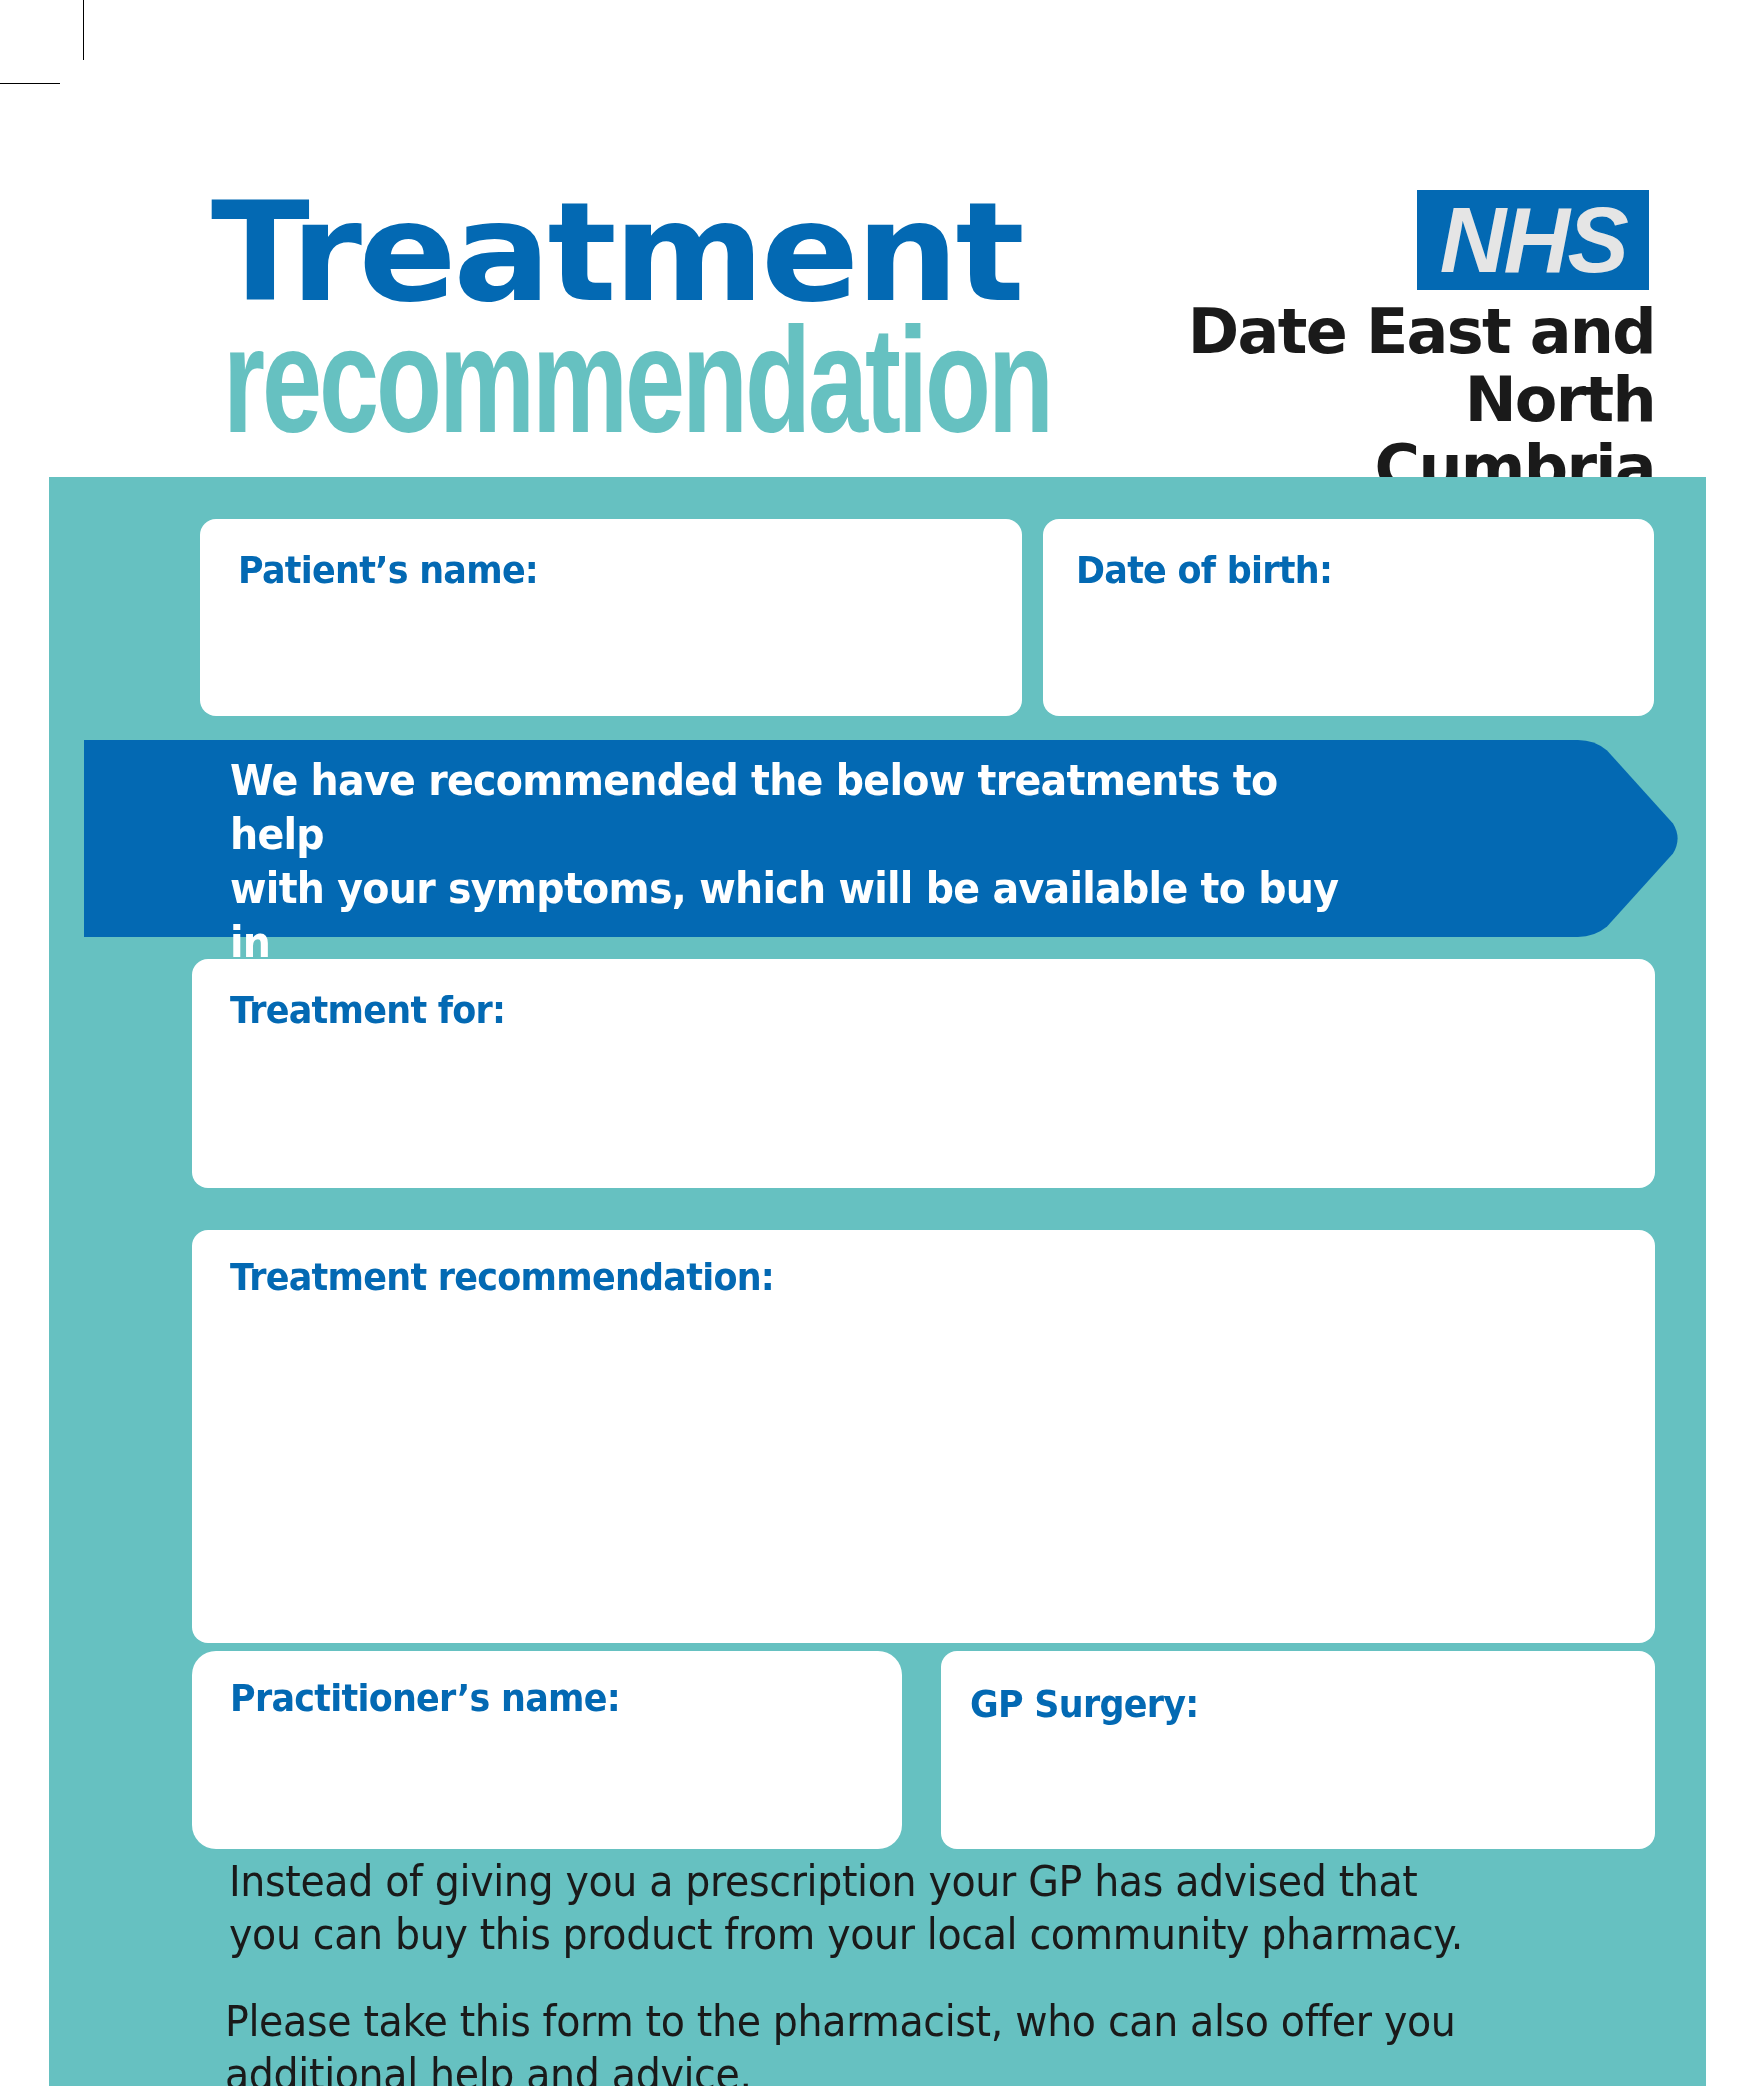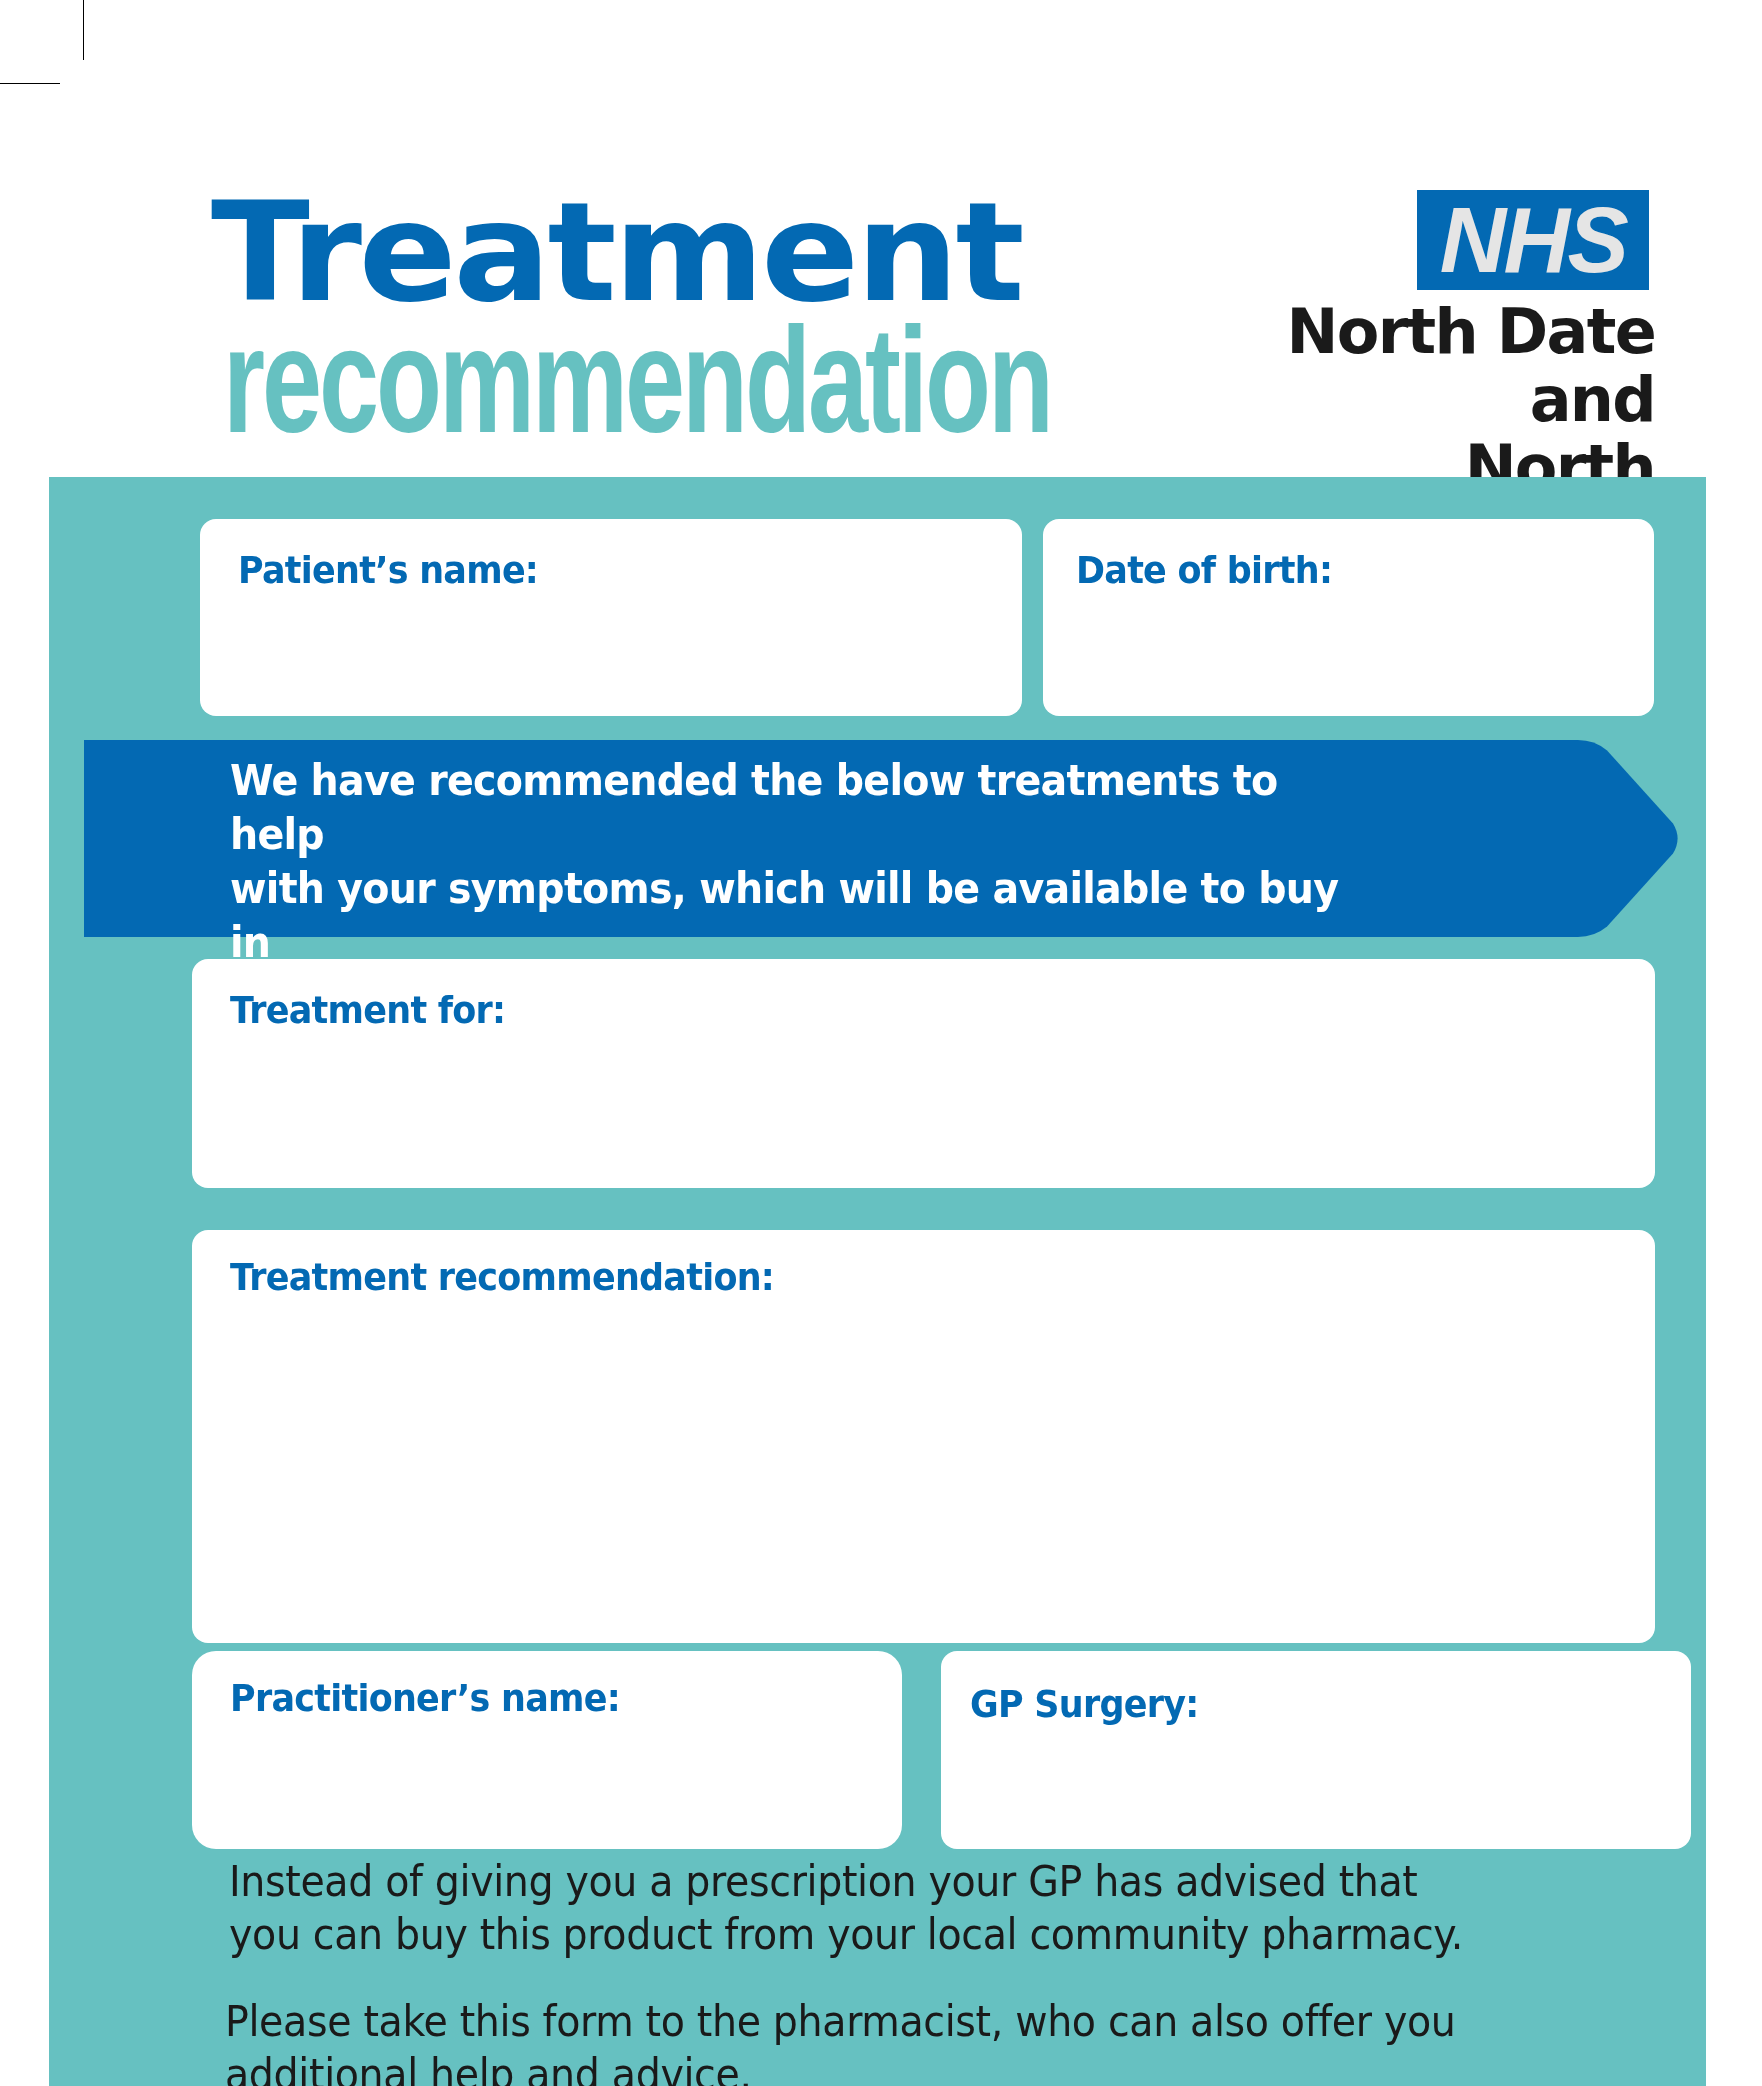--- a/index.html
+++ b/index.html
@@ -30,21 +30,21 @@
 <div class="crop" style="left:83px; top:0; width:1.3px; height:60px;"></div>
 <div class="crop" style="left:0; top:83px; width:60px; height:1.3px;"></div>
 
 <div class="abs title-main">Treatment</div>
 <div class="abs title-sub">recommendation</div>
 
 <div class="abs nhs-box">
   <div class="nhs-text">NHS</div>
 </div>
 <div class="abs org-name">
-  <div>North Date and</div>
+  <div>Date East and</div>
   <div>North Cumbria</div>
 </div>
 
 <div class="abs teal-panel"></div>
 
 <div class="field" style="left:200px; top:519px; width:822px; height:197px;">
   <div class="field-label">Patient’s name:</div>
 </div>
 <div class="field" style="left:1043px; top:519px; width:611px; height:197px;">
   <div class="field-label" style="left:33px;">Date of birth:</div>
@@ -65,21 +65,21 @@
   <div class="field-label" style="top:29px;">Treatment for:</div>
 </div>
 
 <div class="field" style="left:192px; top:1230px; width:1463px; height:413px;">
   <div class="field-label" style="top:25px;">Treatment recommendation:</div>
 </div>
 
 <div class="field" style="left:192px; top:1651px; width:710px; height:198px;border-radius:24px;">
   <div class="field-label" style="top:25px;">Practitioner’s name:</div>
 </div>
-<div class="field" style="left:941px; top:1651px; width:714px; height:198px;padding-left:36px;">
+<div class="field" style="left:941px; top:1651px; width:714px; height:198px;">
   <div class="field-label" style="left:29px; top:31px;">GP Surgery:</div>
 </div>
 
 <div class="body-text" style="left:229px; top:1855px;">
   <div>Instead of giving you a prescription your GP has advised that</div>
   <div>you can buy this product from your local community pharmacy.</div>
 </div>
 <div class="body-text" style="left:225px; top:1995px;">
   <div>Please take this form to the pharmacist, who can also offer you</div>
   <div>additional help and advice.</div>

